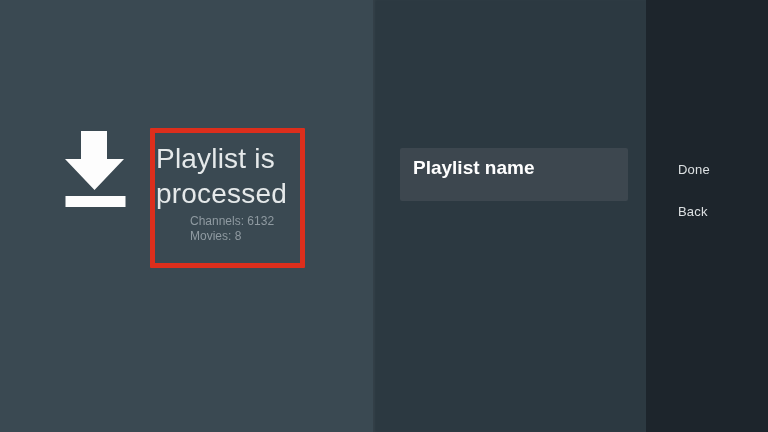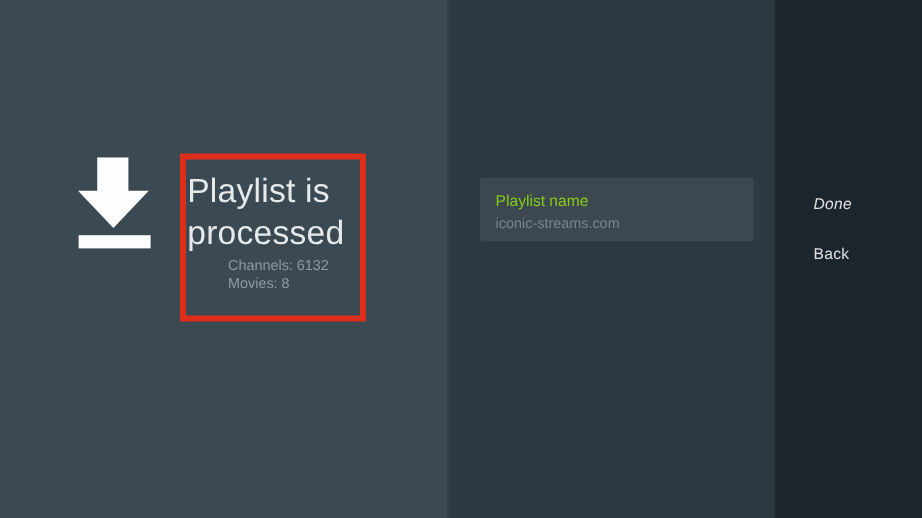--- a/index.html
+++ b/index.html
@@ -61,23 +61,24 @@
     position: absolute;
     left: 27px; top: 148px;
     width: 228px; height: 53px;
     box-sizing: border-box;
     background: #3d474f;
     border-radius: 2px;
     padding: 12px 12px 0 13px;
     cursor: pointer;
   }
   .field-label {
-    font-size: 13px;
+    font-size: 19px;
     line-height: 15px;
-    color: #84cc16;
+    color: #ffffff;
+    font-weight: bold;
   }
   .field-value {
     margin-top: 4px;
     font-size: 12px;
     line-height: 14px;
     color: #7b858c;
   }
 
   
   .action-btn {
@@ -87,21 +88,21 @@
     border: none;
     padding: 0;
     margin: 0;
     font-family: "Liberation Sans", sans-serif;
     font-size: 13px;
     font-weight: 400;
     letter-spacing: 0.2px;
     color: #dce0e2;
     cursor: pointer;
   }
-  .action-btn.done { top: 162px; font-style: italic; }
+  .action-btn.done { top: 162px; }
   .action-btn.back { top: 204px; }
 </style>
 </head>
 <body>
 
 <div class="screen">
 
   <section class="panel panel-left">
     <svg class="download-icon" viewBox="0 0 62 77" xmlns="http://www.w3.org/2000/svg" aria-hidden="true">
       <path fill="#fdfdfd" d="M16 0 L42 0 L42 28 L59 28 L29.5 59 L0 28 L16 28 Z"></path>
@@ -114,21 +115,20 @@
 
     <div class="status-stats">
       <div>Channels: 6132</div>
       <div>Movies: 8</div>
     </div>
   </section>
 
   <section class="panel panel-middle">
     <div class="field-card">
       <div class="field-label">Playlist name</div>
-      <div class="field-value">iconic-streams.com</div>
     </div>
   </section>
 
   <section class="panel panel-right">
     <button class="action-btn done">Done</button>
     <button class="action-btn back">Back</button>
   </section>
 
 </div>
 

